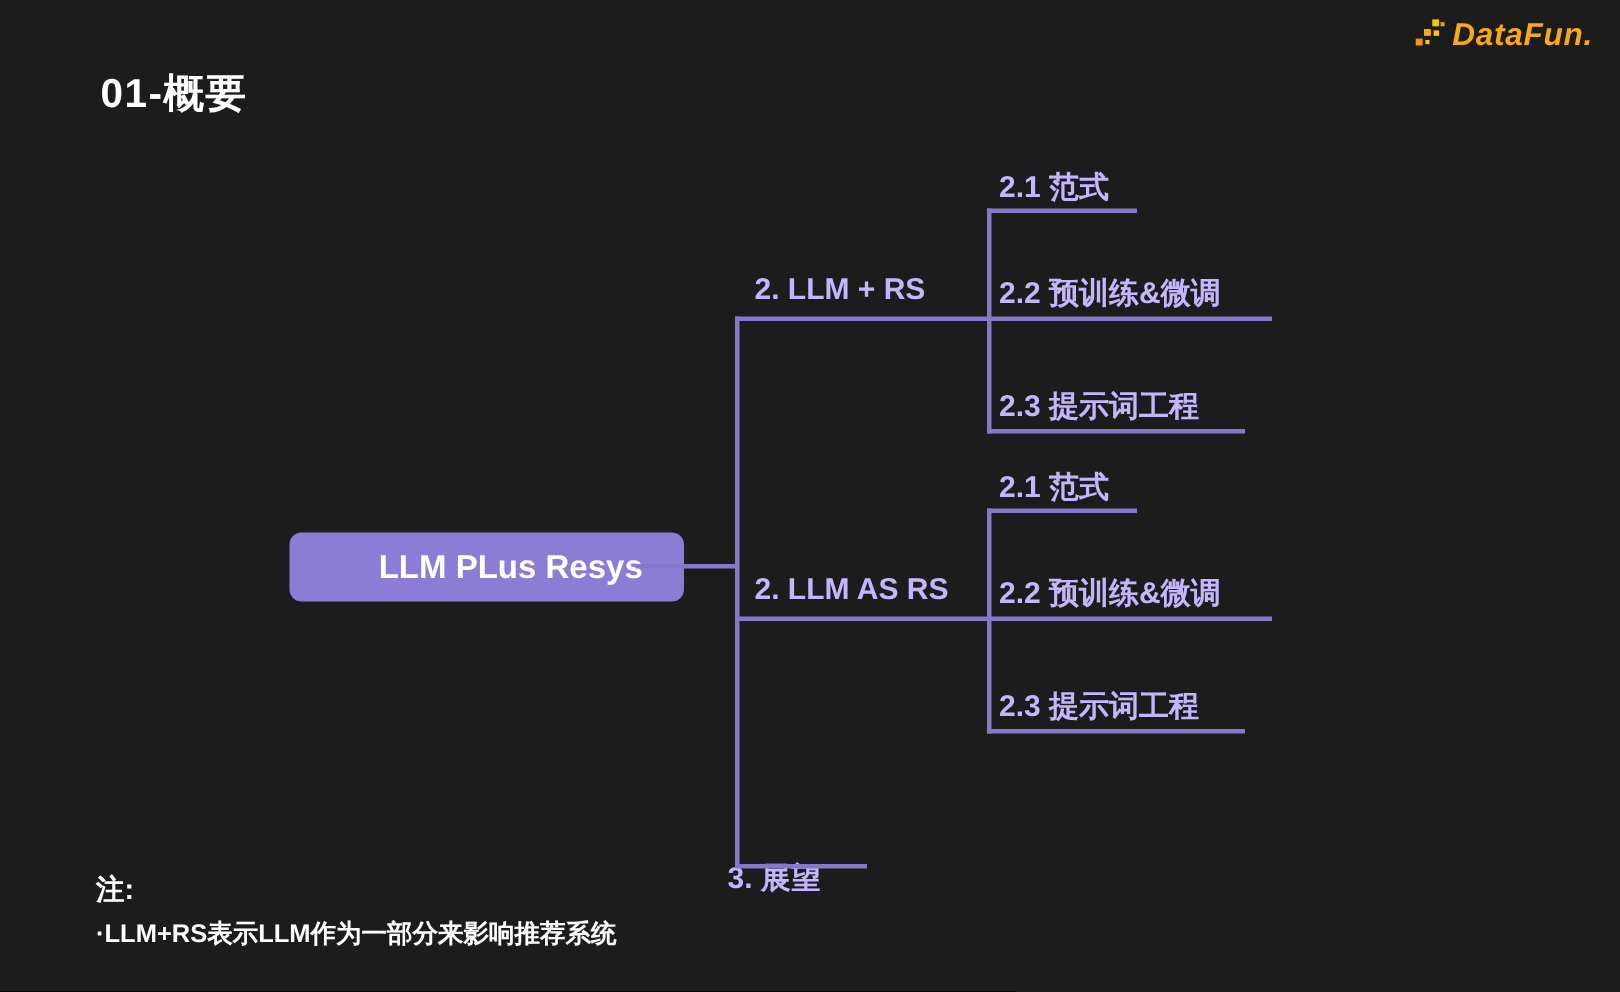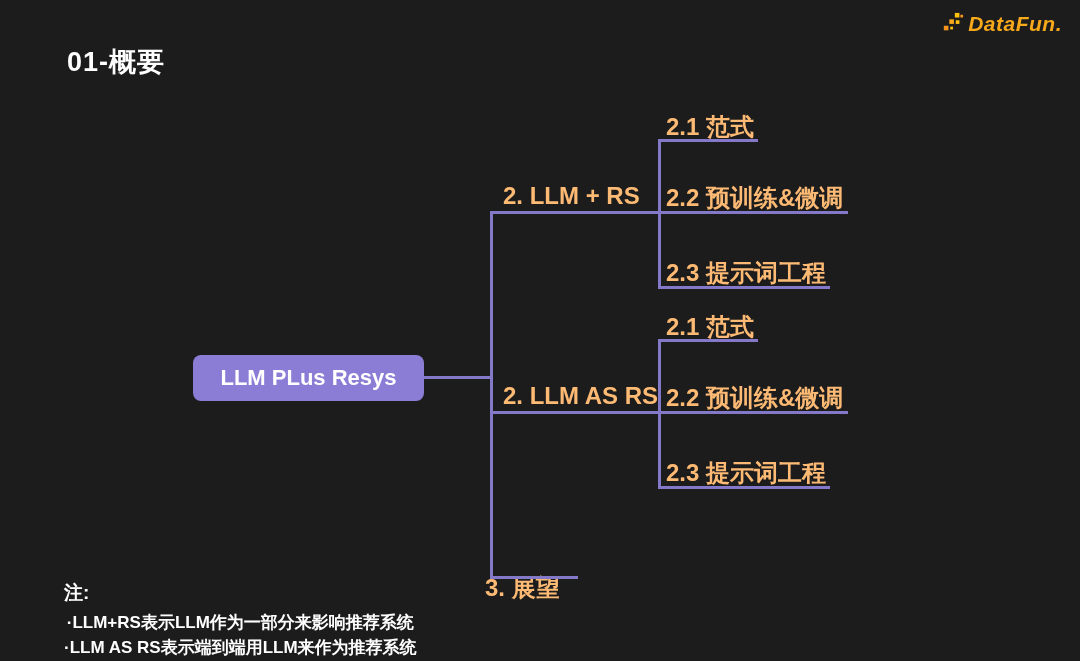--- a/index.html
+++ b/index.html
@@ -27,26 +27,26 @@
     display:flex;gap:4px;
   }
   .logo-text{
     font-size:21px;font-weight:800;font-style:italic;
     color:var(--logo);letter-spacing:0.5px;
   }
   .root-node{
     position:absolute;left:193px;top:355px;width:231px;height:46px;
     background:var(--node-fill);border-radius:8px;
     display:flex;align-items:center;justify-content:center;
-    font-size:22px;font-weight:bold;color:#fff;
+    font-size:22px;font-weight:bold;color:#fff;padding-left:32px;
   }
   .line-h{position:absolute;height:3px;background:var(--line);}
   .line-v{position:absolute;width:3px;background:var(--line);}
   .node-label{
-    position:absolute;font-size:24px;font-weight:bold;color:#fdba74;white-space:nowrap;
+    position:absolute;font-size:20px;font-weight:bold;color:#c4b5fd;white-space:nowrap;
   }
   .notes{position:absolute;left:64px;top:580px;}
   .notes-heading{font-size:19px;font-weight:bold;margin-bottom:4px;}
   .notes-line{font-size:17px;font-weight:bold;line-height:25px;text-align:center;}
 </style>
 </head>
 <body>
 
 <div class="stage">
 
@@ -101,16 +101,15 @@
     <div class="line-h" style="left:658px;top:486px;width:172px;"></div>
 
     <div class="node-label" style="left:485px;top:547px;margin-top:25px;">3. 展望</div>
     <div class="line-h" style="left:490px;top:576px;width:88px;"></div>
 
   </div>
 
   <div class="notes">
     <div class="notes-heading">注:</div>
     <div class="notes-line">·LLM+RS表示LLM作为一部分来影响推荐系统</div>
-    <div class="notes-line">·LLM AS RS表示端到端用LLM来作为推荐系统</div>
   </div>
 
 </div>
 
 </body></html>

